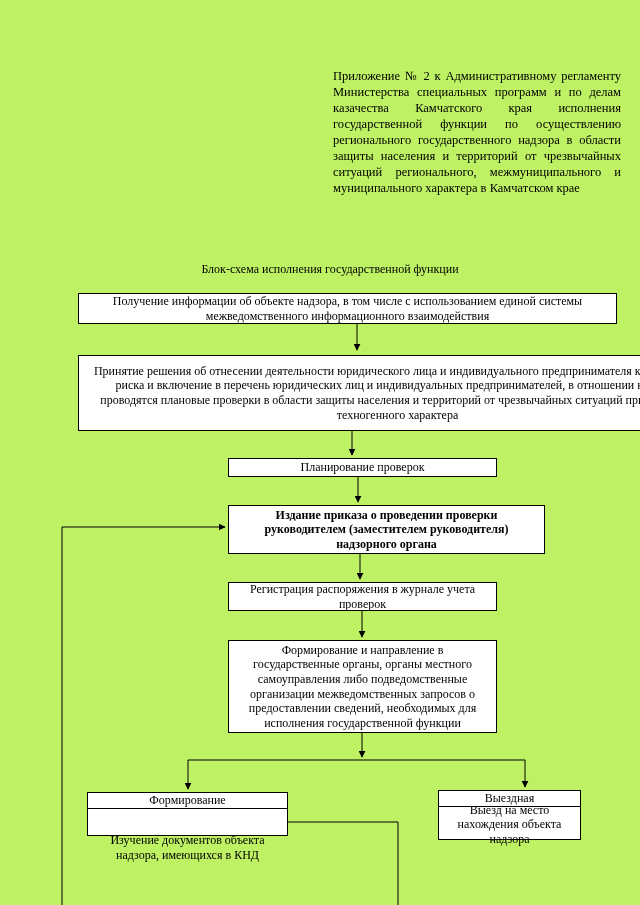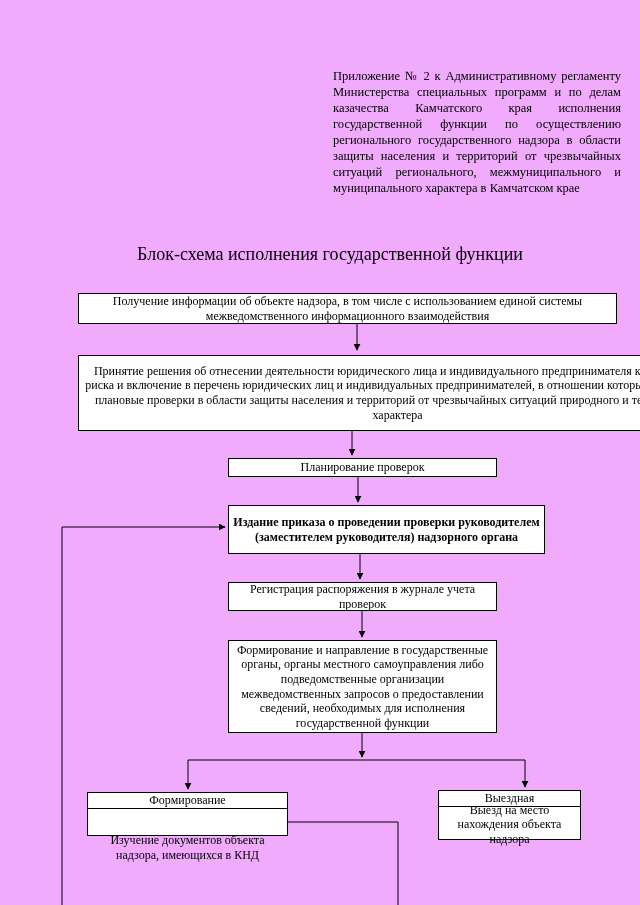--- a/index.html
+++ b/index.html
@@ -1,39 +1,39 @@
 <!DOCTYPE html>
 <html><head>
 <meta charset="utf-8">
 <style>
   html,body{margin:0;padding:0;background:#fff;}
   #page{
     position:relative;
     width:640px;height:905px;
-    background:#f0abfc;
+    background:#bef264;
     font-family:"Liberation Serif", serif;
     color:#000;
     overflow:hidden;
   }
   #connectors{position:absolute;left:0;top:0;width:640px;height:905px;pointer-events:none;}
   .appendix{
     position:absolute;left:333px;top:68px;width:288px;
     font-size:12.5px;line-height:16px;
     text-align:justify;
   }
   .doc-title{
-    position:absolute;left:20px;top:244px;width:620px;
-    font-size:18px;text-align:center;
+    position:absolute;left:20px;top:262px;width:620px;
+    font-size:12px;text-align:center;
   }
   .node{
     position:absolute;box-sizing:border-box;
     border:1px solid #000;background:#fff;
     display:flex;align-items:center;justify-content:center;
     text-align:center;font-size:12px;line-height:1.22;
-    padding:0 4px;
+    padding:0 11px;
   }
   .tbl{
     position:absolute;box-sizing:border-box;
     border:1px solid #000;background:#fff;
     font-size:12px;text-align:center;
   }
   .tbl .hdr{
     box-sizing:border-box;border-bottom:1px solid #000;
     height:16px;line-height:15px;
   }

